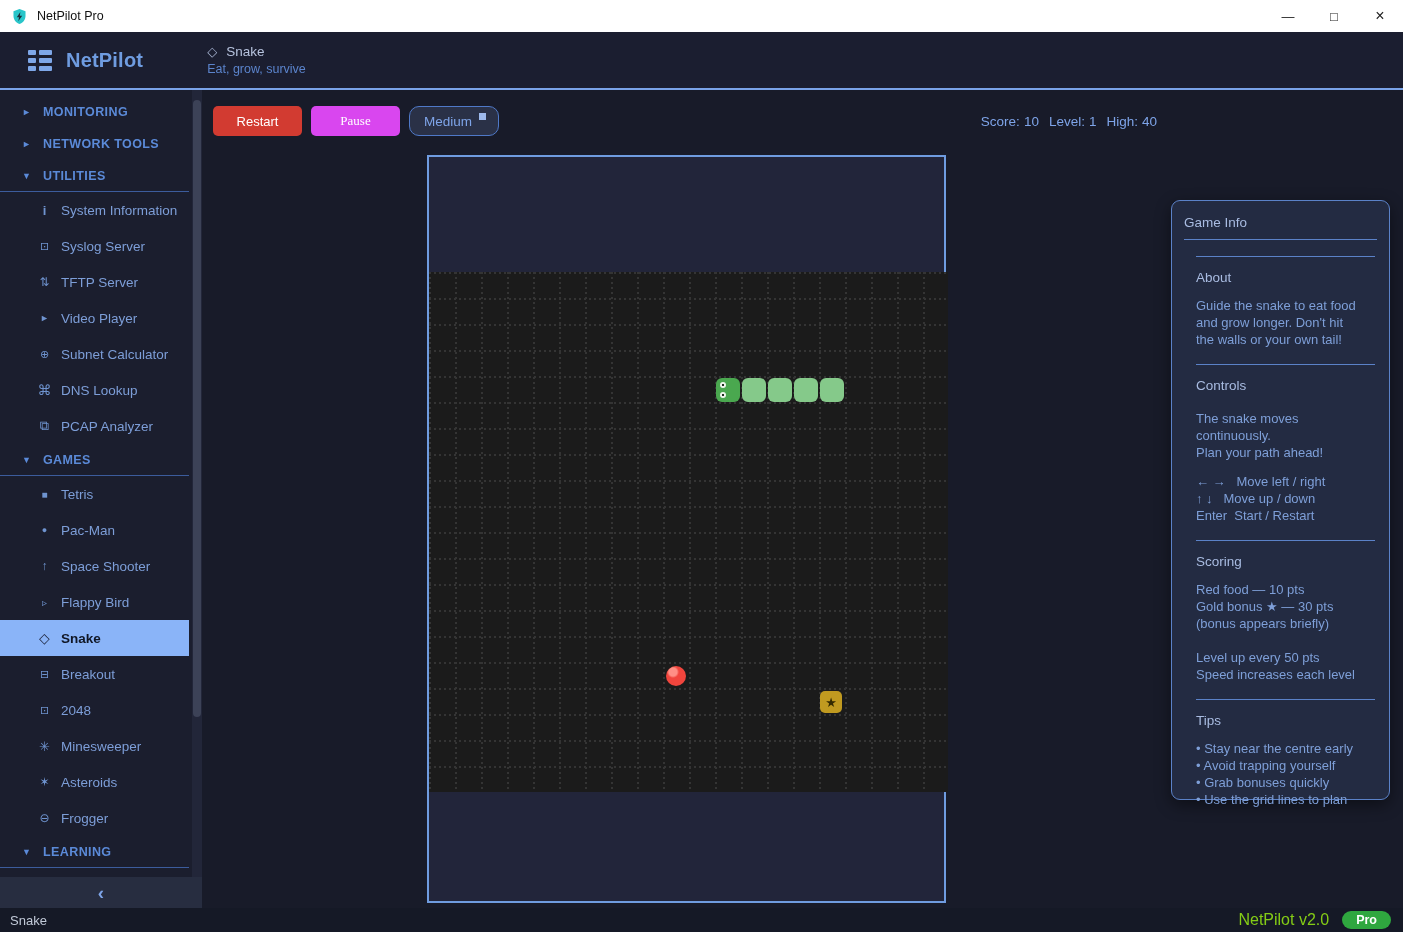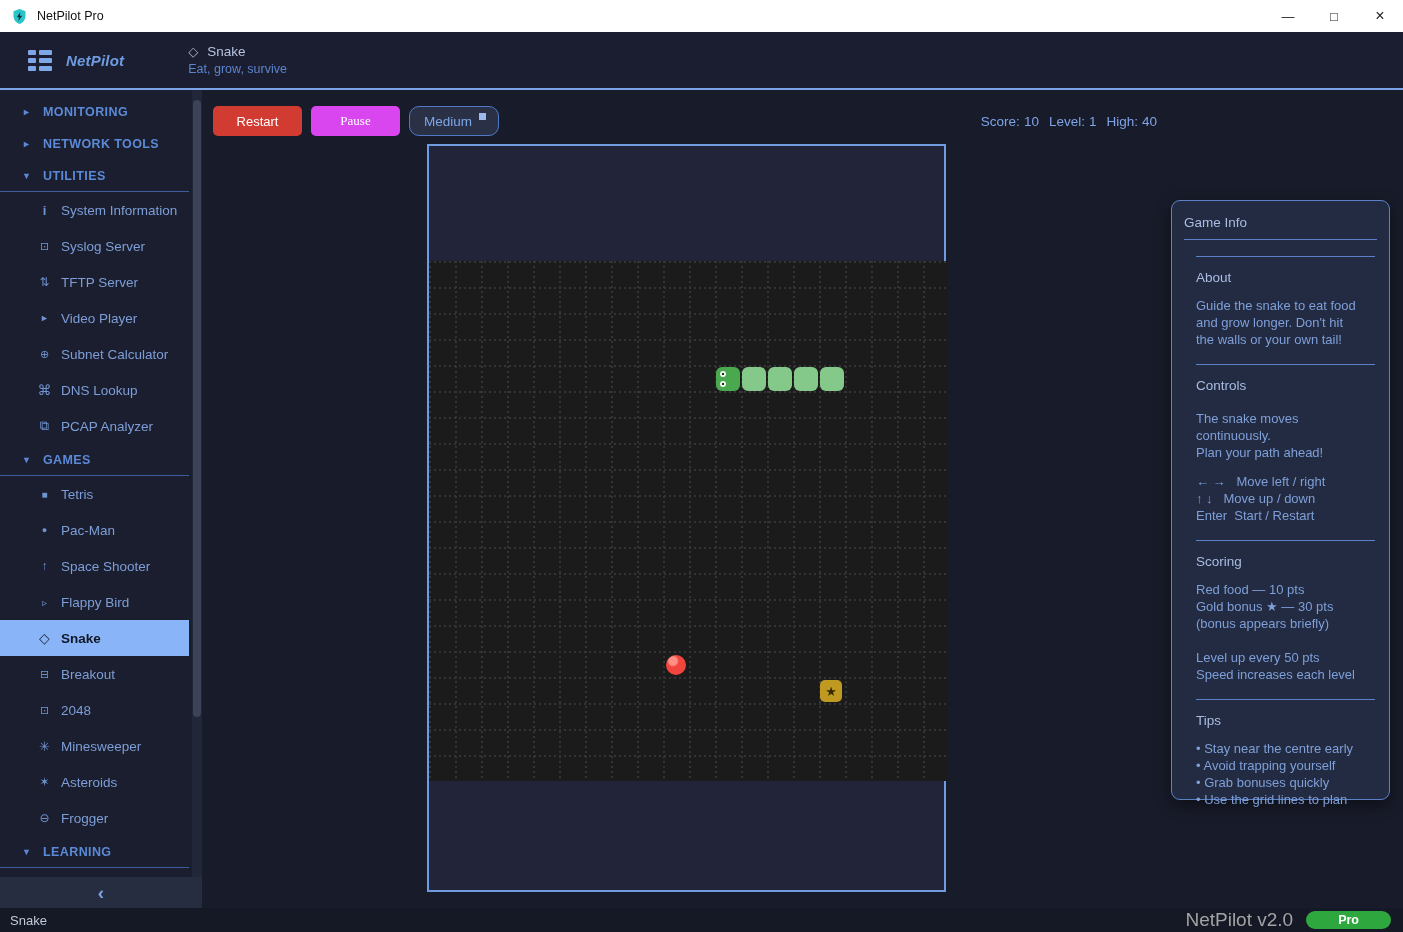--- a/index.html
+++ b/index.html
@@ -19,21 +19,21 @@
   .tb-btn { width:46px; height:100%; display:flex; align-items:center; justify-content:center;
     color:#222; font-size:13px; cursor:default; }
   .tb-btn.close { font-size:16px; }
 
   
   .header { height:58px; background:#1b1e30; border-bottom:2px solid #7aa3e8;
     display:flex; align-items:center; flex:none; }
   .brand { display:flex; align-items:center; margin-left:28px; }
   .logo-grid { display:grid; grid-template-columns:8px 13px; grid-auto-rows:5px; gap:3px; }
   .logo-grid i { background:#7ea7e8; border-radius:1px; display:block; }
-  .brand-name { margin-left:14px; font-size:15px; font-weight:bold; color:#6f9ce0; letter-spacing:.2px;font-style:italic; }
+  .brand-name { margin-left:14px; font-size:20px; font-weight:bold; color:#6f9ce0; letter-spacing:.2px; }
   .page-block { margin-left:64px; }
   .page-title-row { display:flex; align-items:center; gap:9px; color:#b7c3de; font-size:13.5px; }
   .page-title-row .dia { font-size:13px; color:#a9b6d4; }
   .page-subtitle { margin-top:3px; font-size:12.5px; color:#5b84cc; }
 
   
   .app-body { flex:1; display:flex; min-height:0; }
 
   
   .sidebar { width:202px; flex:none; background:#1b1e2e; display:flex; flex-direction:column; position:relative; }
@@ -49,21 +49,21 @@
   .nav-item.selected { background:#8ab4f8; color:#101726; font-weight:bold; }
   .nav-item.selected .nico { color:#1a2238; font-weight:normal; }
   .sb-scroll-track { position:absolute; top:0; right:0; width:10px; height:100%; background:#222639; }
   .sb-scroll-thumb { position:absolute; top:10px; right:1px; width:8px; height:617px;
     background:#3c4257; border-radius:4px; }
   .collapse-row { height:31px; flex:none; background:#272d40; display:flex; align-items:center;
     justify-content:center; color:#7ea4e8; font-size:19px; font-weight:bold; cursor:default; }
 
   
   .main { flex:1; display:flex; align-items:flex-start; min-width:0; background:#181b29; }
-  .game-col { flex:1; display:flex; flex-direction:column; min-width:0; }
+  .game-col { flex:1; display:flex; flex-direction:column; min-width:0;gap:11px; }
   .toolbar { display:flex; align-items:center; gap:9px; padding:16px 14px 0 11px; height:46px; }
   .btn { height:30px; width:89px; border:none; border-radius:5px; color:#fff; font-size:13px;
     font-family:inherit; cursor:default; }
   .btn.restart { background:#d23b31; }
   .btn.pause { background:#d946ef;font-family:Liberation Serif, serif; }
   .dropdown { position:relative; height:30px; width:90px; background:#2a3147;
     border:1.5px solid #4f79c8; border-radius:10px; color:#7ea4e8; font-size:13.5px;
     display:flex; align-items:center; padding-left:14px; cursor:default; }
   .dropdown .dd-glyph { position:absolute; right:12px; top:6px; width:7px; height:7px; background:#9db9ec; }
   .stats { margin-left:auto; display:flex; gap:10px; color:#7ea4e8; font-size:13.5px; }
@@ -94,23 +94,23 @@
   .panel-inner { padding:0 14px 0 24px; }
   .p-hr { border:none; border-top:1px solid #5b82c8; margin:16px 0 0; }
   .p-h { font-size:13.5px; color:#a9bce2; margin-top:13px; }
   .p-text { font-size:13px; line-height:17px; margin-top:12px; white-space:pre-wrap; }
   .tips-list { margin-top:12px; font-size:13px; line-height:17px; }
 
   
   .statusbar { height:24px; flex:none; background:#151926; display:flex; align-items:center; }
   .status-left { margin-left:10px; font-size:13px; color:#c2cad8; }
   .status-right { margin-left:auto; display:flex; align-items:center; gap:13px; margin-right:12px; }
-  .status-version { font-size:19px; color:#a3a3a3; }
+  .status-version { font-size:16px; color:#84cc16; }
   .pro-badge { background:#2fa73f; color:#fff; font-size:12.5px; font-weight:bold;
-    padding:2px 32px; border-radius:10px; }
+    padding:2px 14px; border-radius:10px; }
 </style>
 </head>
 <body>
 
 <div class="window">
 
   <div class="titlebar">
     <svg class="appicon" viewBox="0 0 24 24">
       <path d="M12 1.5 L20.5 4.5 V11 C20.5 16.8 17 21 12 22.7 C7 21 3.5 16.8 3.5 11 V4.5 Z" fill="#29c5c9"></path>
       <path d="M13.2 5.5 L8.2 13.2 H11.3 L10.3 18.6 L15.8 10.9 H12.5 Z" fill="#1b2b38"></path>

